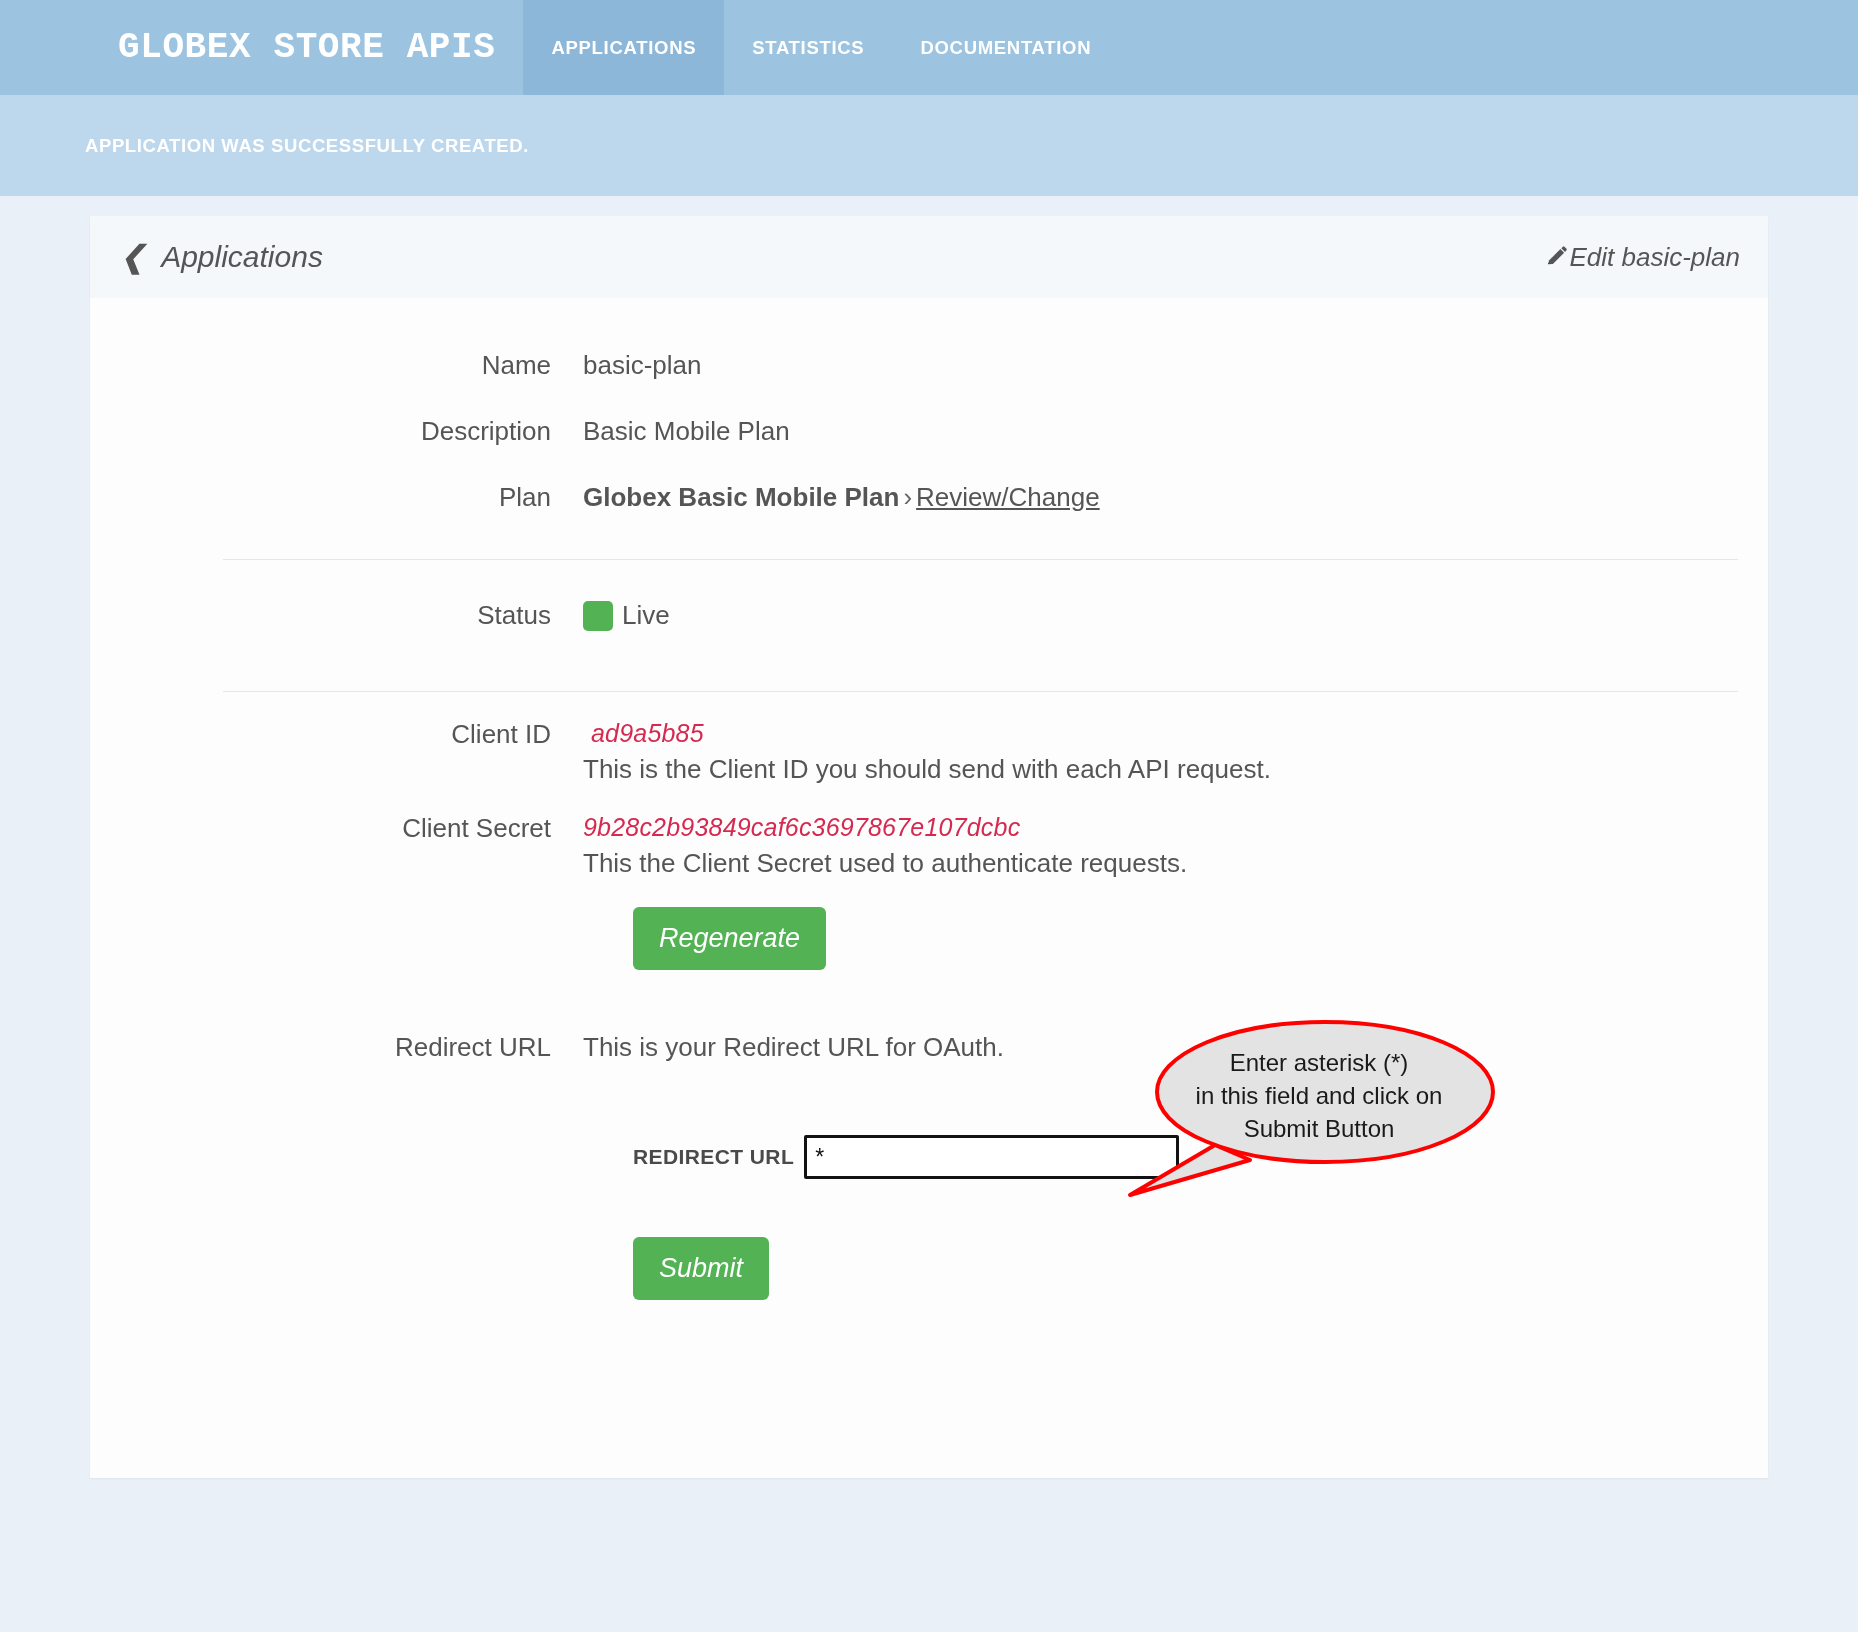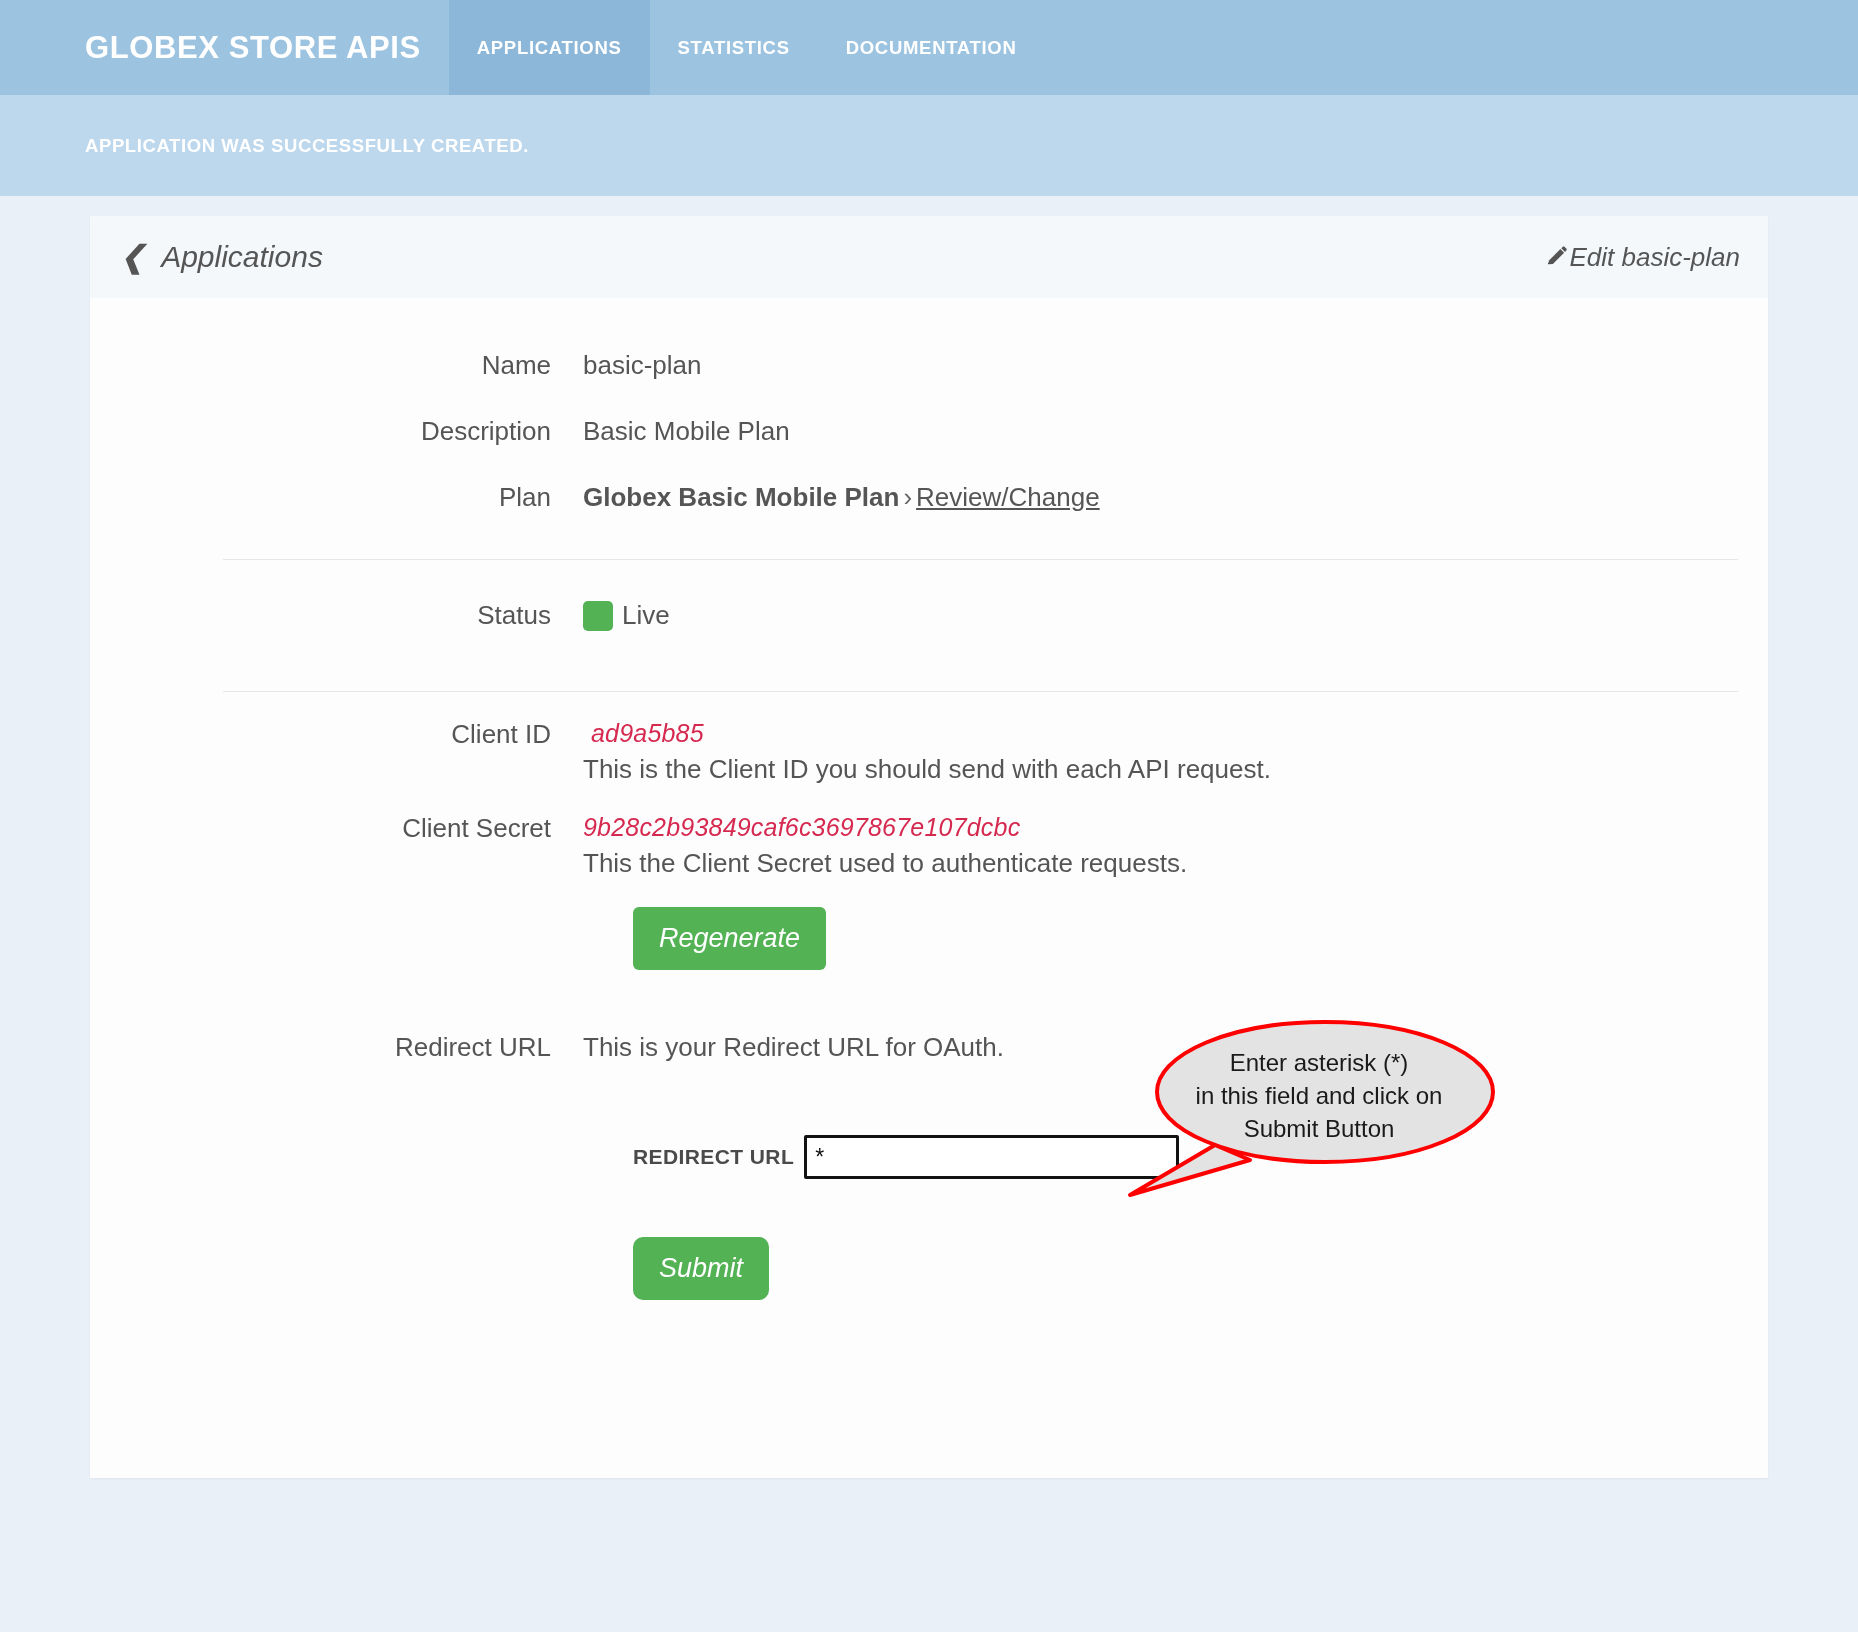--- a/index.html
+++ b/index.html
@@ -21,26 +21,27 @@
   
   #navbar {
     position: relative;
     height: 95px;
     background: #9cc3e0;
     display: flex;
     align-items: stretch;
   }
   #brand {
     display: flex; align-items: center;
-    padding: 0 28px 0 85px;
+    padding: 0 28px 0 118px;
     color: #ffffff;
-    font-size: 31px;
+    font-size: 36px;
     font-weight: 600;
     letter-spacing: 0.6px;
     white-space: nowrap;
+    font-family: Liberation Mono, monospace;
   }
   .nav-link {
     display: flex; align-items: center;
     padding: 0 28px;
     color: #ffffff;
     font-size: 18.5px;
     font-weight: 600;
     letter-spacing: 0.7px;
     white-space: nowrap;
   }
@@ -337,18 +338,18 @@
           </svg>
           <div id="callout-text">
             <div>Enter asterisk (*)</div>
             <div>in this field and click on</div>
             <div>Submit Button</div>
           </div>
         </div>
       </div>
 
       <div id="submit-wrap">
-        <button class="btn-green" style="background: rgb(83, 178, 84); border-radius: 10px;">Submit</button>
+        <button class="btn-green" style="background: rgb(83, 178, 84);">Submit</button>
       </div>
 
     </div>
   </div>
 </div>
 
 </body></html>

